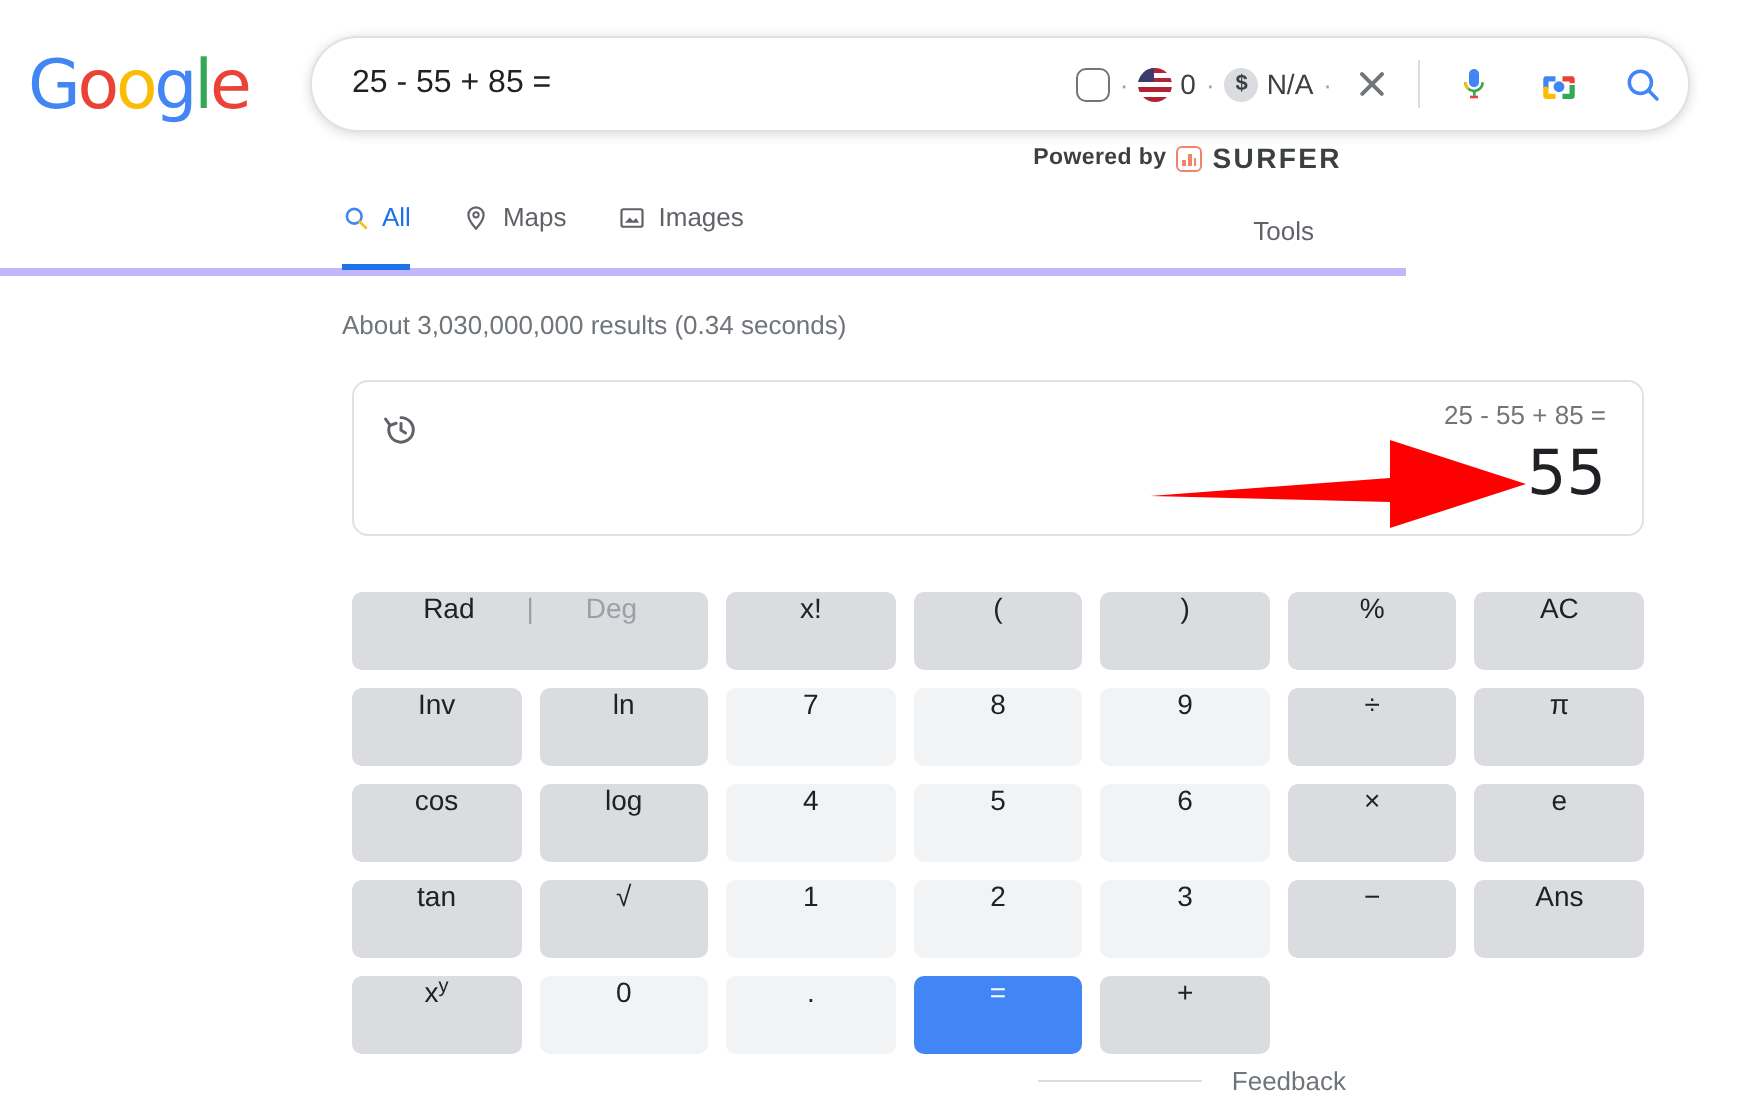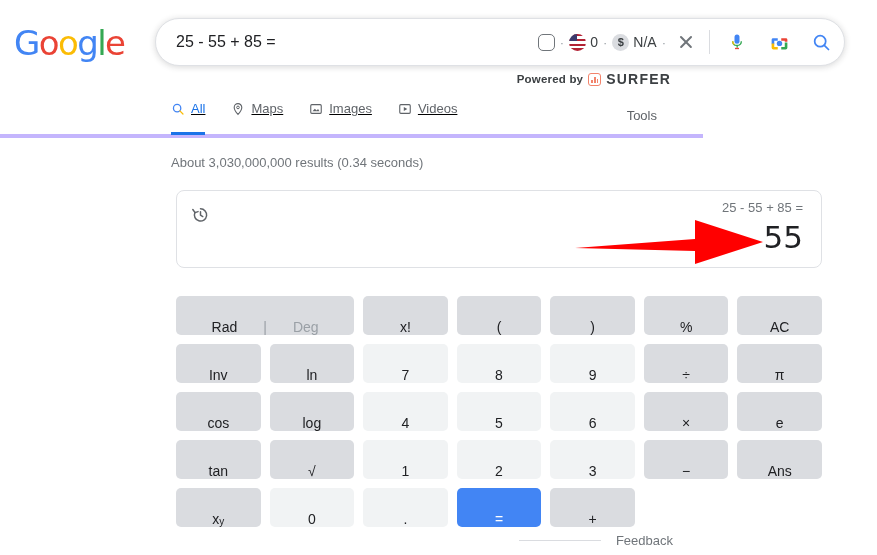--- a/index.html
+++ b/index.html
@@ -2,21 +2,21 @@
 <html><head>
 <meta charset="utf-8">
 <style>
   * { box-sizing: border-box; margin: 0; padding: 0; }
   html, body {
     width: 877px; height: 555px;
     background: #ffffff;
     font-family: "Liberation Sans", "DejaVu Sans", sans-serif;
     overflow: hidden;
   }
-  #page { position: relative; width: 703px; height: 555px; background:#fff;text-decoration:underline; }
+  #page { position: relative; width: 703px; height: 555px; background:#fff; }
 
   
   .header { position:relative; height:94px; }
   .logo {
     position:absolute; left:14px; top:26px;
     font-size:34px; line-height:34px; letter-spacing:-1.6px;
     font-family:"DejaVu Sans","Liberation Sans",sans-serif;
     font-weight:400; user-select:none;
   }
   .logo .c1{color:#4285F4;} .logo .c2{color:#EA4335;}
@@ -134,21 +134,21 @@
   
   .keypad {
     margin-top:28px; display:grid;
     grid-template-columns:repeat(7,1fr);
     gap:9px 9px;
   }
   .key {
     height:39px; border-radius:5px; border:none; cursor:pointer;
     background:#dadce0; color:#202124; font-size:14px;
     font-family:"Liberation Sans","DejaVu Sans",sans-serif;
-    display:flex; align-items:flex-end; justify-content:center;
+    display:flex; align-items:flex-start; justify-content:center;
     user-select:none;
   }
   .key.num { background:#f1f3f4; }
   .key.eq { background:#4285F4; color:#fff; }
   .key.radeg { grid-column:span 2; gap:0; }
   .radeg-inner { display:flex; align-items:center; gap:26px; }
   .radeg-inner .rad { color:#202124; }
   .radeg-inner .bar { color:#9aa0a6; font-weight:300; }
   .radeg-inner .deg { color:#9aa0a6; }
   .key .sup { font-size:10px; vertical-align:super; }
@@ -254,27 +254,20 @@
       </div>
 
       <div class="navtab">
         <svg width="14" height="14" viewBox="0 0 24 24">
           <rect x="3" y="4.5" width="18" height="15" rx="1.8" fill="none" stroke="#5f6368" stroke-width="1.9"></rect>
           <path d="M6 16l4-4.5 3 3 2.5-2.5 2.5 4z" fill="#5f6368"></path>
         </svg>
         <span>Images</span>
       </div>
 
-      <div class="navtab">
-        <svg width="14" height="14" viewBox="0 0 24 24">
-          <rect x="3" y="4.5" width="18" height="15" rx="1.8" fill="none" stroke="#5f6368" stroke-width="1.9"></rect>
-          <path d="M10 8.5l6 3.5-6 3.5z" fill="#5f6368"></path>
-        </svg>
-        <span>Videos</span>
-      </div>
 
     </div>
 
     <div class="tools-btn">Tools</div>
   </div>
 
   <div class="stats">About 3,030,000,000 results (0.34 seconds)</div>
 
   <div class="calc">
 

